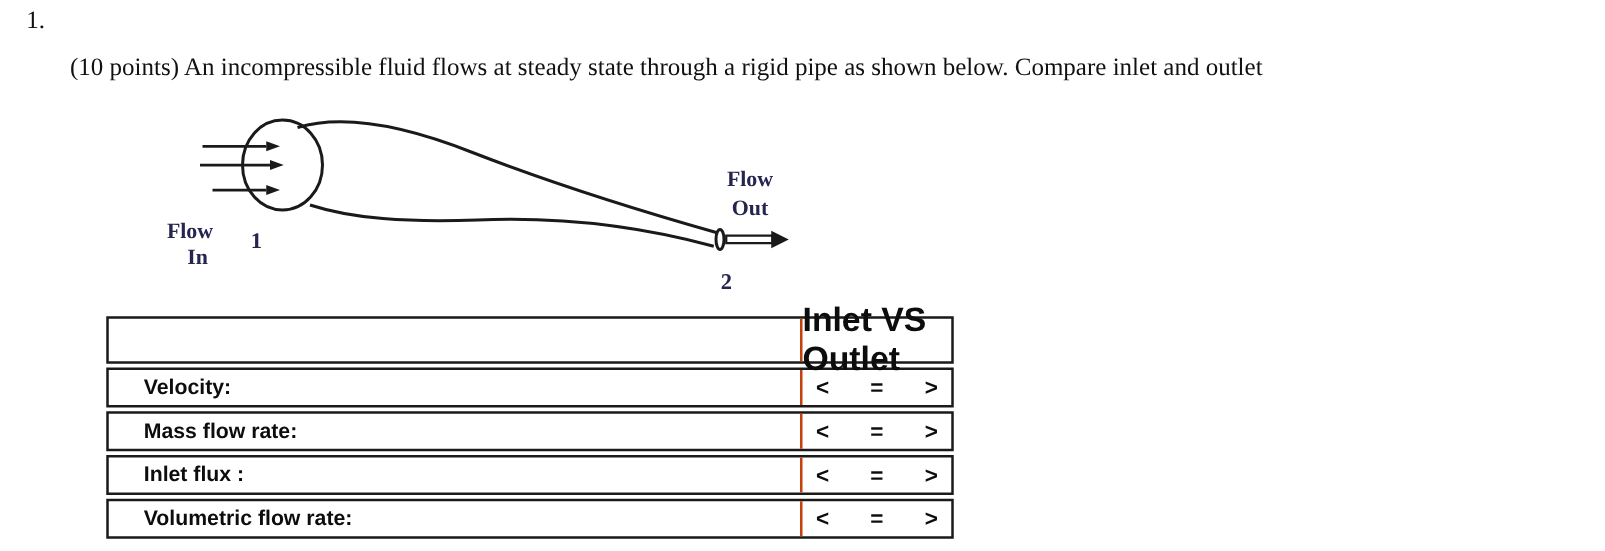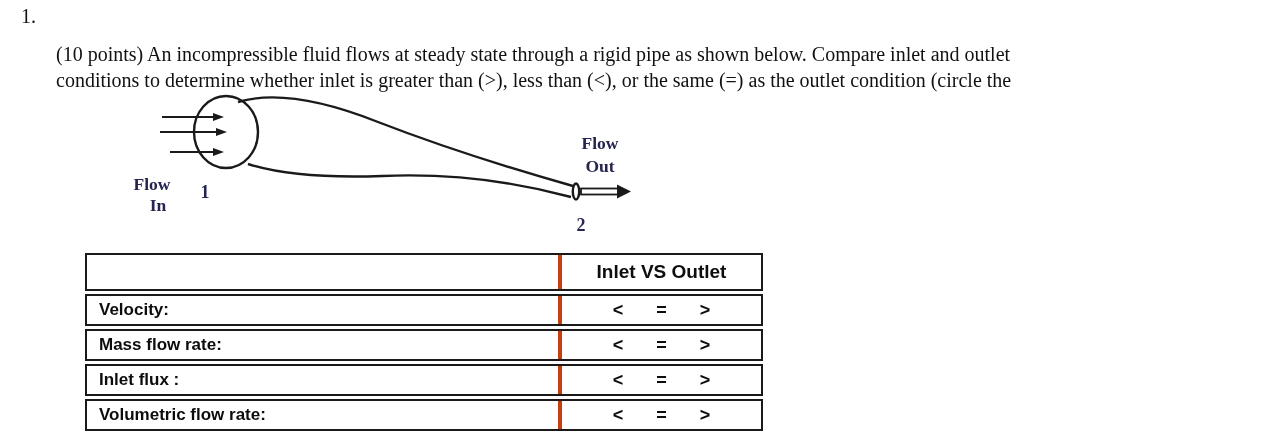--- a/index.html
+++ b/index.html
@@ -70,57 +70,56 @@
     border: 2px solid #1a1a1a;
     background: #ffffff;
     margin-bottom: 3px;
     box-sizing: border-box;
     width: 678px;
   }
   .trow.header-row { height: 38px; }
   .trow.body-row   { height: 32px; }
   .trow:last-child { margin-bottom: 4px; }
   .cell-label {
-    width: 475px;
+    width: 555px;
     box-sizing: border-box;
-    border-right: 4px solid #c2410c;
+    border-right: 2px solid #c2410c;
     display: flex;
     align-items: center;
-    padding-left: 12px;
+    padding-left: 28px;
     font-weight: bold;
     font-size: 17px;
   }
   .cell-sym {
     flex: 1;
     display: flex;
     align-items: center;
     justify-content: center;
     gap: 33px;
     font-weight: bold;
     font-size: 18px;
   }
   .cell-header {
     flex: 1;
     display: flex;
     align-items: center;
     justify-content: center;
     font-weight: bold;
-    font-size: 19px;
+    font-size: 27px;
   }
   .sym { display: inline-block; }
 </style>
 </head>
 <body>
 
 <div id="page">
 
   <div class="problem-number">1.</div>
   <div class="problem-text">
     <div>(10 points) An incompressible fluid flows at steady state through a rigid pipe as shown below. Compare inlet and outlet</div>
-    <div>conditions to determine whether inlet is greater than (&gt;), less than (&lt;), or the same (=) as the outlet condition (circle the</div>
   </div>
 
   <svg class="diagram-svg" viewBox="0 0 560 160">
 
     <path class="pipe-stroke" d="M 118 17 C 155 6, 205 16, 258 37 C 325 63, 400 86, 453 101"></path>
     <path class="pipe-stroke" d="M 128 79 C 162 90, 205 93, 262 91 C 332 88, 392 96, 451 112"></path>
 
     <ellipse class="pipe-stroke" cx="106" cy="47" rx="32" ry="36" fill="#ffffff"></ellipse>
 
     <g>

